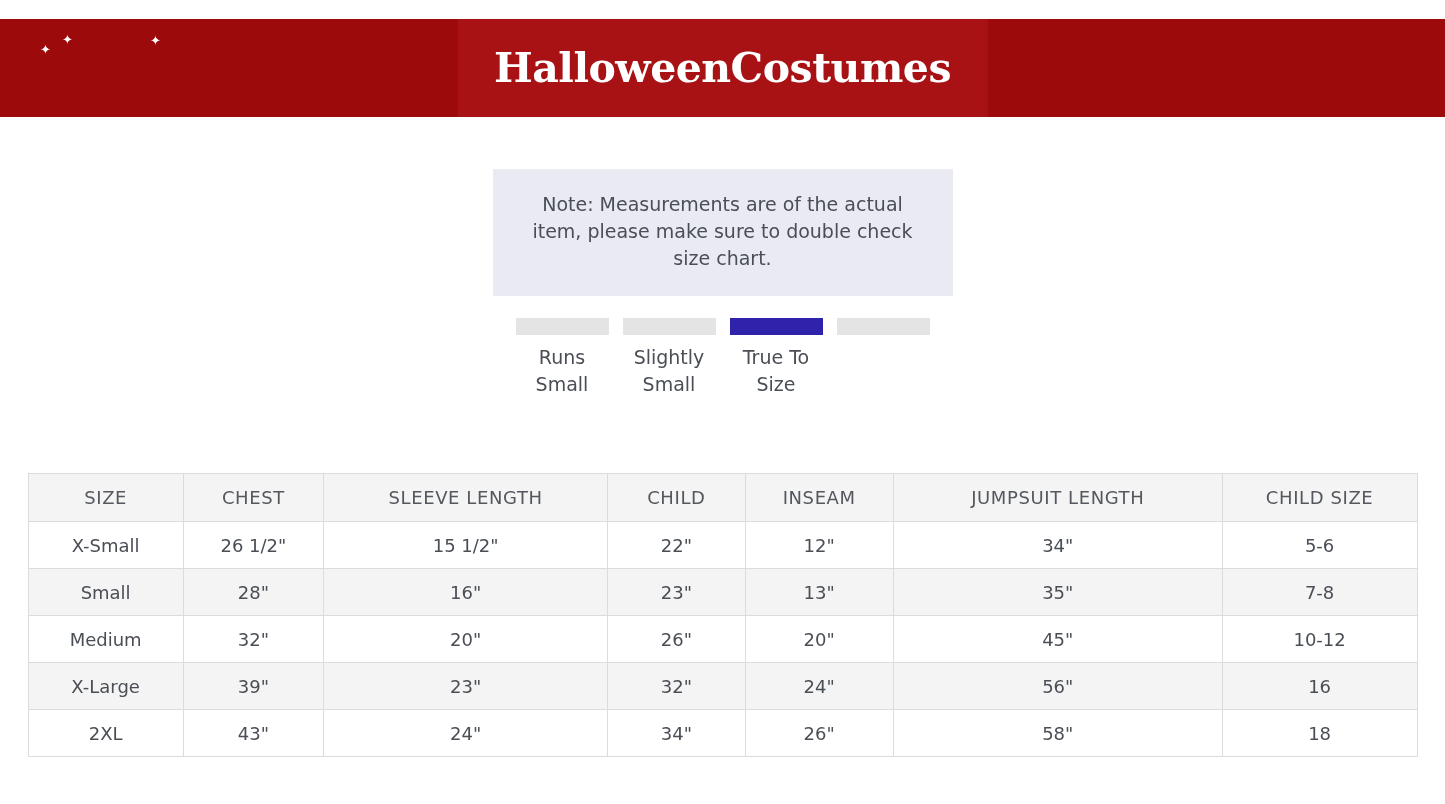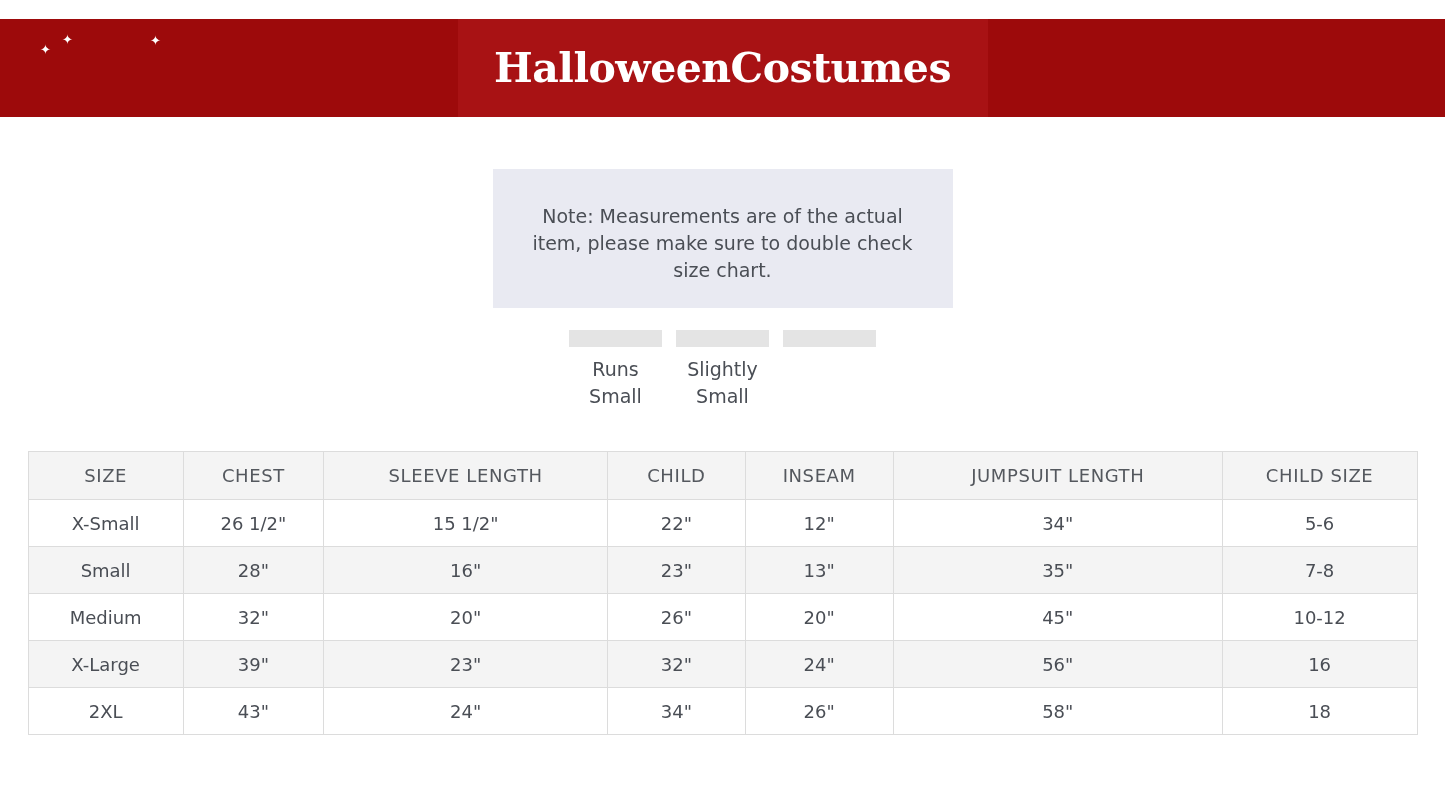--- a/index.html
+++ b/index.html
@@ -55,21 +55,21 @@
     justify-content: center;
     margin-top: 52px;
   }
   .note-box {
     width: 460px;
     background: #e9eaf2;
     color: #4a4e55;
     font-size: 19px;
     line-height: 27px;
     text-align: center;
-    padding: 34px 24px 24px;
+    padding: 22px 24px 24px;
     box-sizing: border-box;
   }
 
   
   .fit-wrap {
     display: flex;
     justify-content: center;
     margin-top: 22px;
   }
   .fit-scale {
@@ -96,21 +96,21 @@
     line-height: 27px;
     color: #4a4e55;
     text-align: center;
     max-width: 88px;
   }
 
   
   .table-wrap {
     display: flex;
     justify-content: center;
-    margin-top: 41px;
+    margin-top: 75px;
   }
   table.size-table {
     width: 1390px;
     border-collapse: collapse;
     font-size: 18px;
     color: #4a4e55;
   }
   table.size-table th,
   table.size-table td {
     border: 1px solid #dcdcdc;
@@ -159,20 +159,24 @@
 <div class="fit-wrap">
   <div class="fit-scale">
     <div class="fit-item">
       <div class="fit-bar"></div>
       <div class="fit-label">Runs Small</div>
     </div>
     <div class="fit-item">
       <div class="fit-bar"></div>
       <div class="fit-label">Slightly Small</div>
     </div>
+    <div class="fit-item active">
+      <div class="fit-bar"></div>
+      <div class="fit-label">True To Size</div>
+    </div>
     <div class="fit-item">
       <div class="fit-bar"></div>
     </div>
   </div>
 </div>
 
 <div class="table-wrap">
   <table class="size-table">
     <thead>
       <tr>

